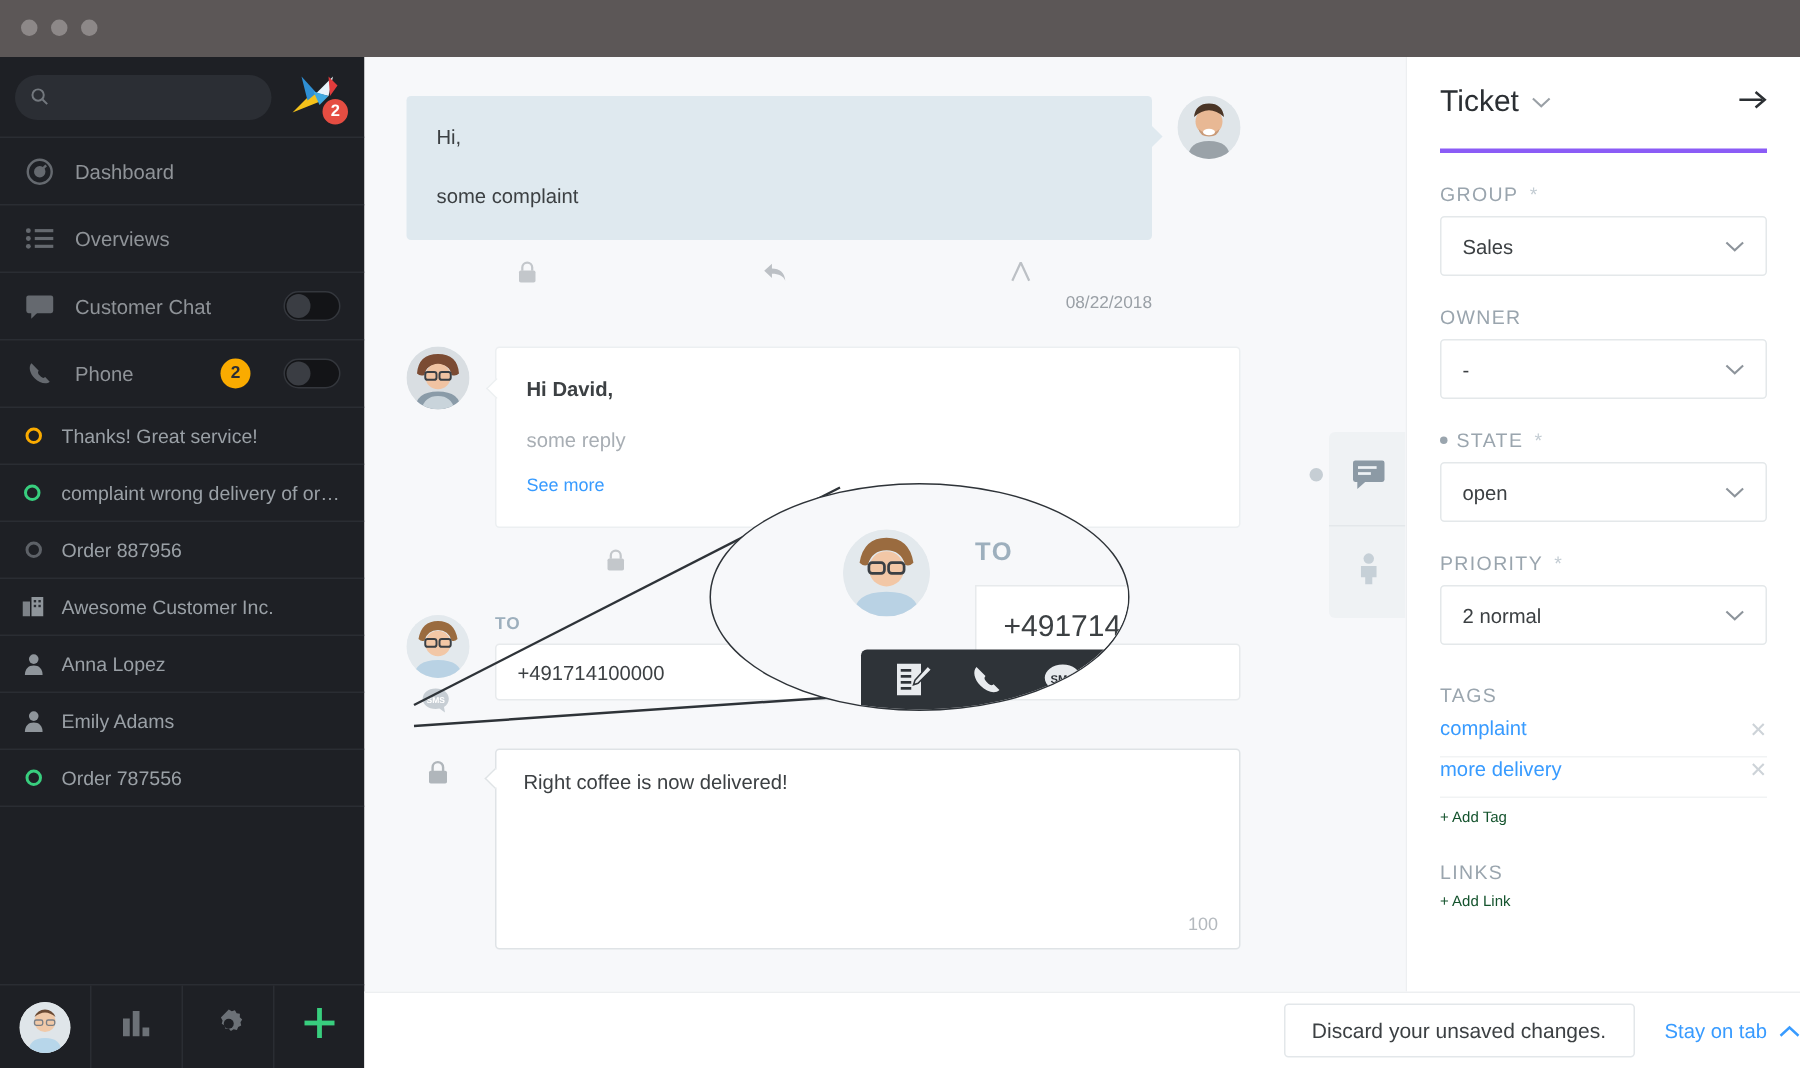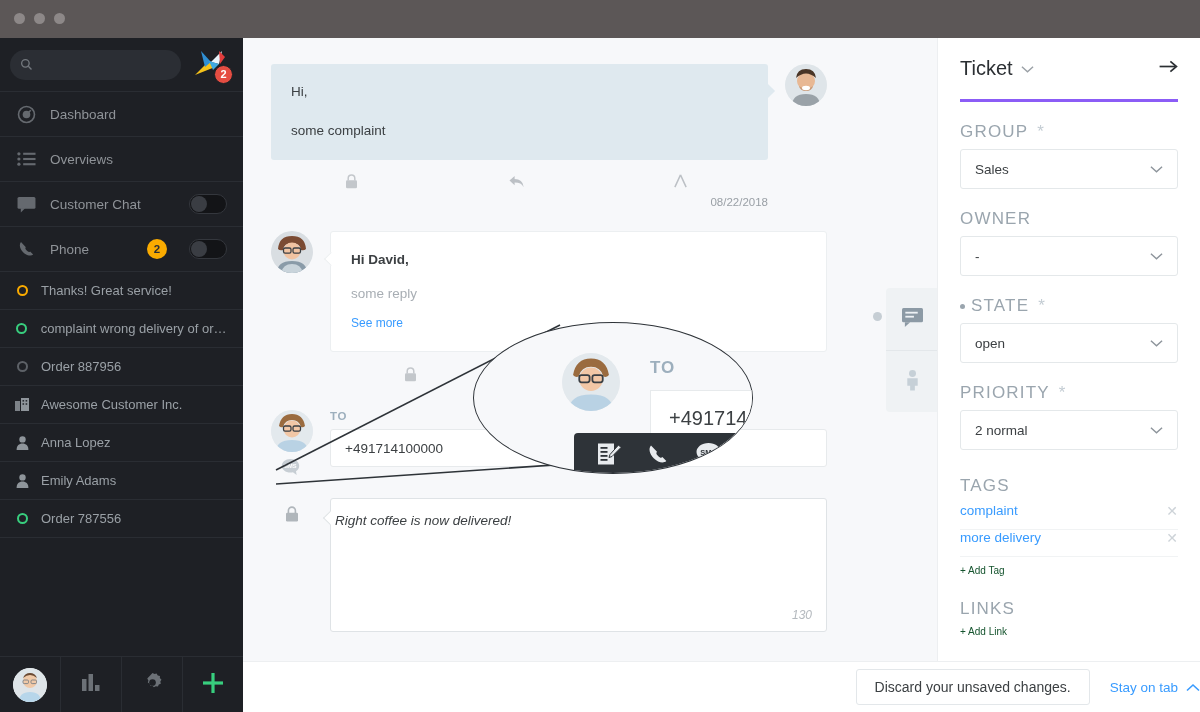--- a/index.html
+++ b/index.html
@@ -133,22 +133,22 @@
   .faded { color: #a8aeb4; }
 
   .to-label { font-size: 11.5px; color: #9dafbd; letter-spacing: .06em; font-weight: bold; }
   .field-box {
     background: #fff; border: 1px solid #e7eaec; border-radius: 3px;
     height: 38px; display: flex; align-items: center; padding: 0 14px;
     font-size: 13.5px; color: #3c4043;
   }
   .composer {
     background: #fff; border: 1px solid #dfe3e6; border-radius: 3px;
-    min-height: 134px; padding: 14px 4px; position: relative;
-    font-size: 13.5px; color: #3c4043; font-style: italic;
+    min-height: 134px; padding: 14px 18px; position: relative;
+    font-size: 13.5px; color: #3c4043;
   }
   .char-count { position: absolute; right: 14px; bottom: 9px; font-size: 12px; color: #b4b9be; }
 
   
   .side-tabs {
     position: absolute; left: 643px; top: 250px; width: 52px; height: 124px;
     background: #eff2f4; border-radius: 4px 0 0 4px;
   }
   .side-tabs .st {
     height: 62px; display: flex; align-items: center; justify-content: center;
@@ -165,21 +165,21 @@
     background: #fff; border-left: 1px solid #edeff1; padding: 0 22px;
   }
   .rp-head {
     height: 64px; display: flex; align-items: center; border-bottom: 3px solid #8b5cf6;
   }
   .rp-title { font-size: 20px; color: #2b2f33; }
   .rp-caret { margin-left: 8px; color: #9aa0a6; }
   .rp-arrow { margin-left: auto; color: #2b2f33; }
 
   .flabel {
-    font-size: 17px; letter-spacing: .07em; color: #9aa5ae; margin: 20px 0 7px;
+    font-size: 13px; letter-spacing: .07em; color: #9aa5ae; margin: 20px 0 7px;
     display: flex; align-items: center;
   }
   .flabel .req { color: #c3ccd3; margin-left: 3px; }
   .mod-dot { width: 5px; height: 5px; border-radius: 50%; background: #9aa5ae; margin-right: 6px; }
   .select {
     height: 40px; border: 1px solid #e4e8ea; border-radius: 3px;
     display: flex; align-items: center; padding: 0 14px;
     font-size: 13.5px; color: #3c4043;
   }
   .select .ch { margin-left: auto; color: #8d949b; }
@@ -529,21 +529,21 @@
           <span style="margin-left:14px; display:inline-block">
             <svg width="14" height="16" viewBox="0 0 14 16">
               <path d="M3.4 7 V4.6 a3.5 3.5 0 0 1 7 0 V7" fill="none" stroke="#b0b6bb" stroke-width="1.6"></path>
               <rect x="1" y="6.8" width="12" height="8.6" rx="1.2" fill="#b0b6bb"></rect>
             </svg>
           </span>
         </div>
         <div class="composer" style="width:497px;">
           <div class="tail left" style="top:14px; left:-6px; border-color:#dfe3e6;"></div>
           <div>Right coffee is now delivered!</div>
-          <div class="char-count">130</div>
+          <div class="char-count">100</div>
         </div>
       </div>
     </div>
 
     <div class="side-tabs">
       <div class="side-dot"></div>
       <div class="st">
         <span>
           <svg width="23" height="21" viewBox="0 0 24 22">
             <rect x="1" y="1" width="22" height="15" rx="1.6" fill="#8c9aa5"></rect>

